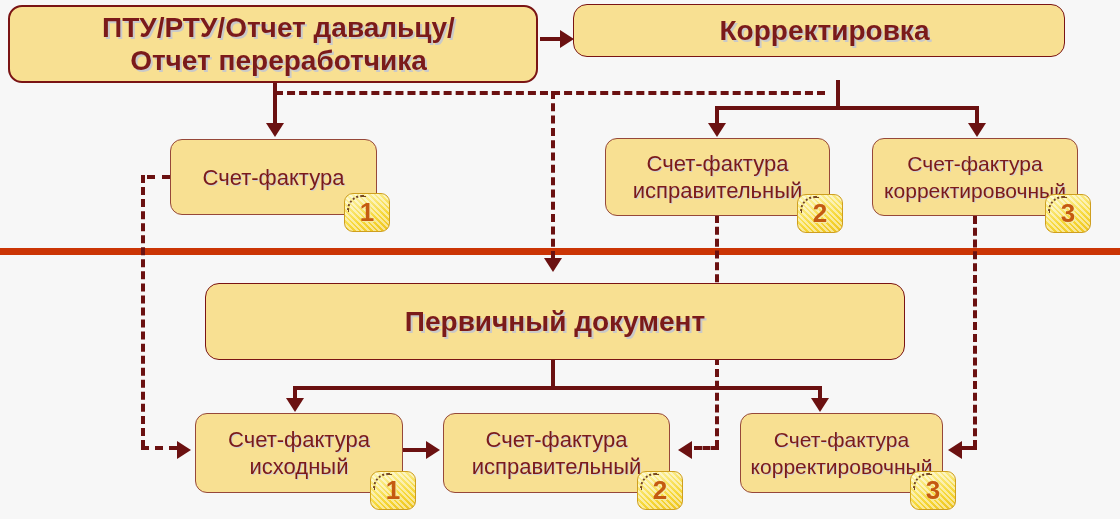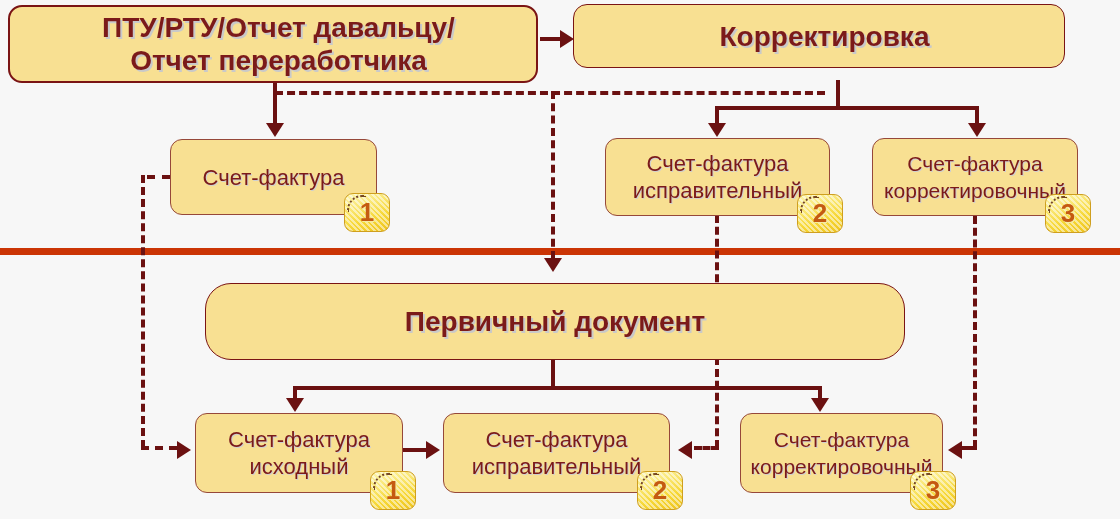--- a/index.html
+++ b/index.html
@@ -8,21 +8,21 @@
     font-family:"Liberation Sans","DejaVu Sans",sans-serif;overflow:hidden;
   }
   .node{
     position:absolute;background:#f8e092;border:1px solid #96483a;border-radius:12px;
     display:flex;align-items:center;justify-content:center;text-align:center;
     color:#7b1a1a;box-sizing:border-box;
   }
   .node .lbl{white-space:pre-line;}
   .node.big{border:2px solid #7a1414;border-radius:14px;font-weight:bold;font-size:28px;line-height:33px;padding-left:11px;}
   .node.big .lbl{text-shadow:2px 2px 0 #c9c9c9;}
-  .node.mid{border:1px solid #7a1414;border-radius:26px;font-weight:bold;font-size:28px;}
+  .node.mid{border:1px solid #7a1414;border-radius:14px;font-weight:bold;font-size:28px;}
   .node.mid .lbl{text-shadow:2px 2px 0 #c9c9c9;}
   .node.small{font-size:22px;line-height:27px;}
   .node.small .lbl{text-shadow:1px 1px 0 #cfcfcf;}
   .hline,.vline{position:absolute;background:#6b1111;}
   .hline{height:4px;}
   .vline{width:4px;}
   .hdash{position:absolute;border-top:4px dashed #6b1111;height:0;}
   .vdash{position:absolute;border-left:4px dashed #6b1111;width:0;}
   .arr{position:absolute;width:0;height:0;}
   .arr.down{border-left:9px solid transparent;border-right:9px solid transparent;border-top:14px solid #6b1111;}
@@ -90,21 +90,21 @@
 
   <div class="vdash" style="left:973px;top:216px;height:232px;"></div>
   <div class="hdash" style="left:962px;top:446px;width:15px;"></div>
   <div class="arr left" style="left:948px;top:441px;"></div>
 
   <div class="node big" style="left:8px;top:5px;width:530px;height:78px;">
     <span class="lbl">ПТУ/РТУ/Отчет давальцу/
 Отчет переработчика</span>
   </div>
 
-  <div class="node big" style="left:573px;top:4px;width:492px;height:64px;border-width:1px;">
+  <div class="node big" style="left:573px;top:4px;width:492px;height:53px;border-width:1px;">
     <span class="lbl">Корректировка</span>
   </div>
 
   <div class="node small" style="left:170px;top:139px;width:207px;height:76px;">
     <span class="lbl">Счет-фактура</span>
     <div class="badge">
         <span class="num">1</span>
       </div>
   </div>
 

